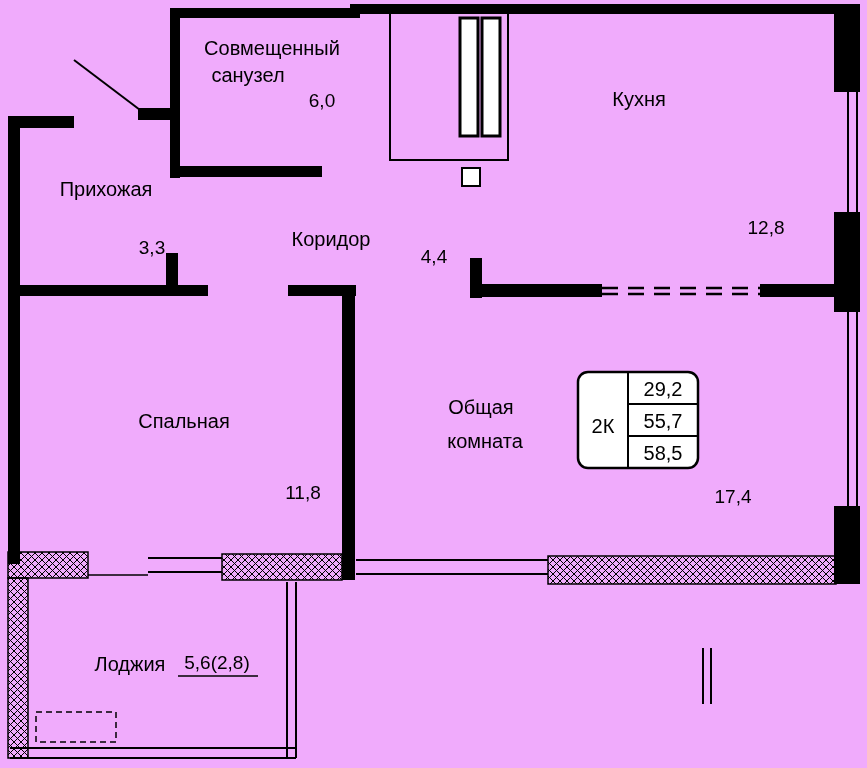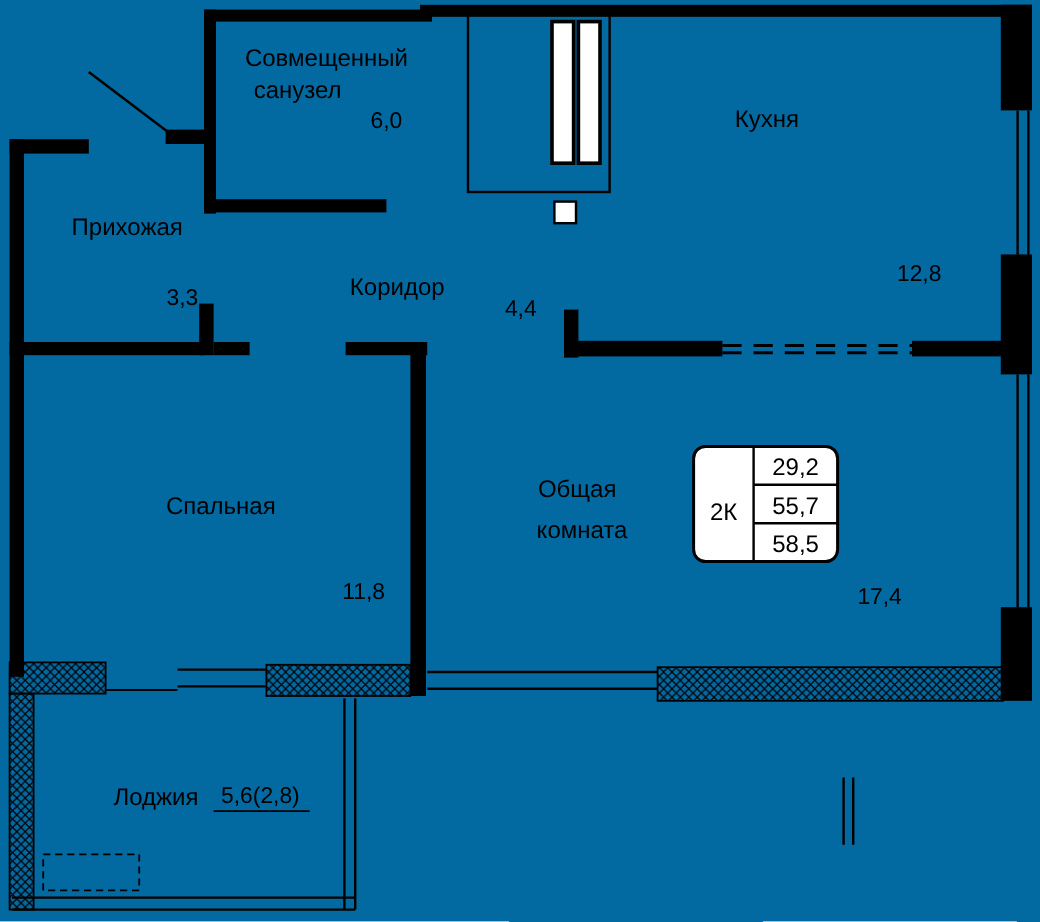--- a/index.html
+++ b/index.html
@@ -5,21 +5,21 @@
   html, body {
     margin: 0;
     padding: 0;
     background: #ffffff;
     font-family: "Liberation Sans", sans-serif;
   }
   .canvas {
     position: relative;
     width: 867px;
     height: 768px;
-    background: #0369a1;
+    background: #f0abfc;
     overflow: hidden;
   }
   svg text {
     fill: #000000;
     font-family: "Liberation Sans", sans-serif;
   }
   .room-label { font-size: 20px; }
   .area-label { font-size: 19px; }
   .info-label { font-size: 20px; }
   .wall { fill: #000000; stroke: none; }

